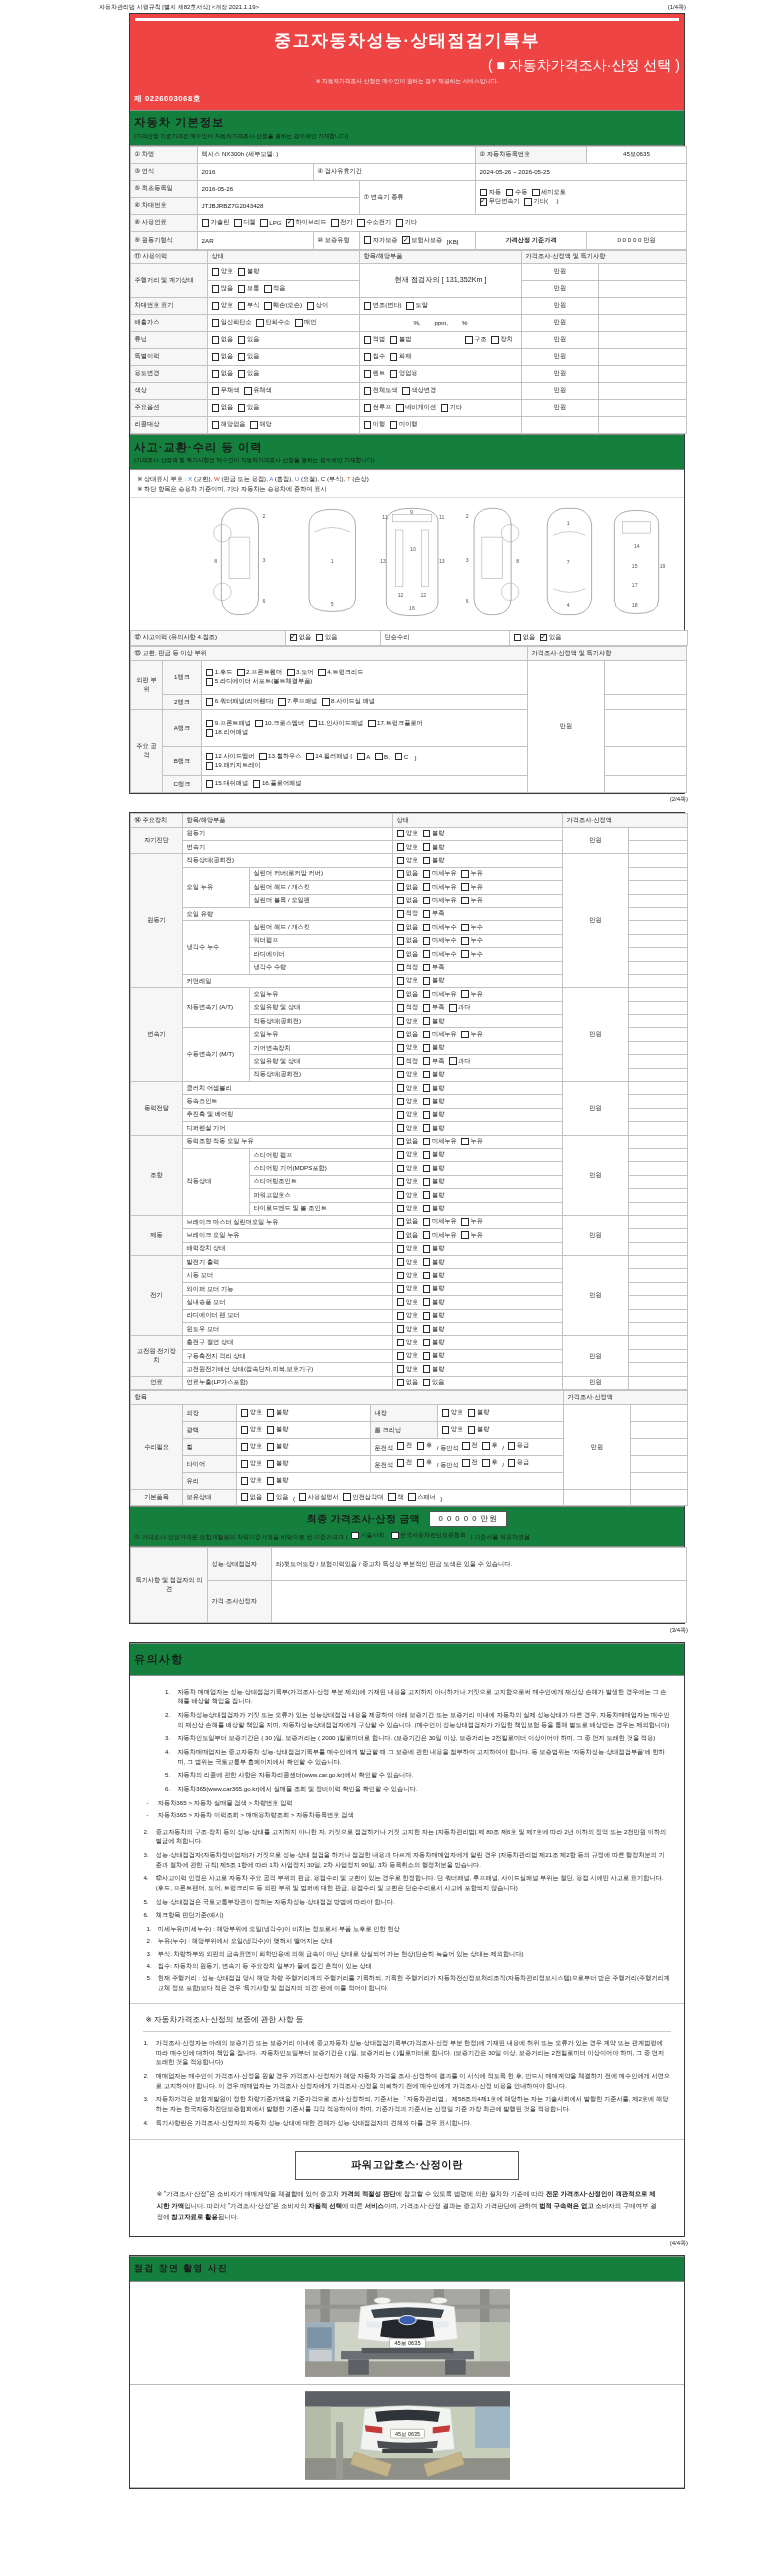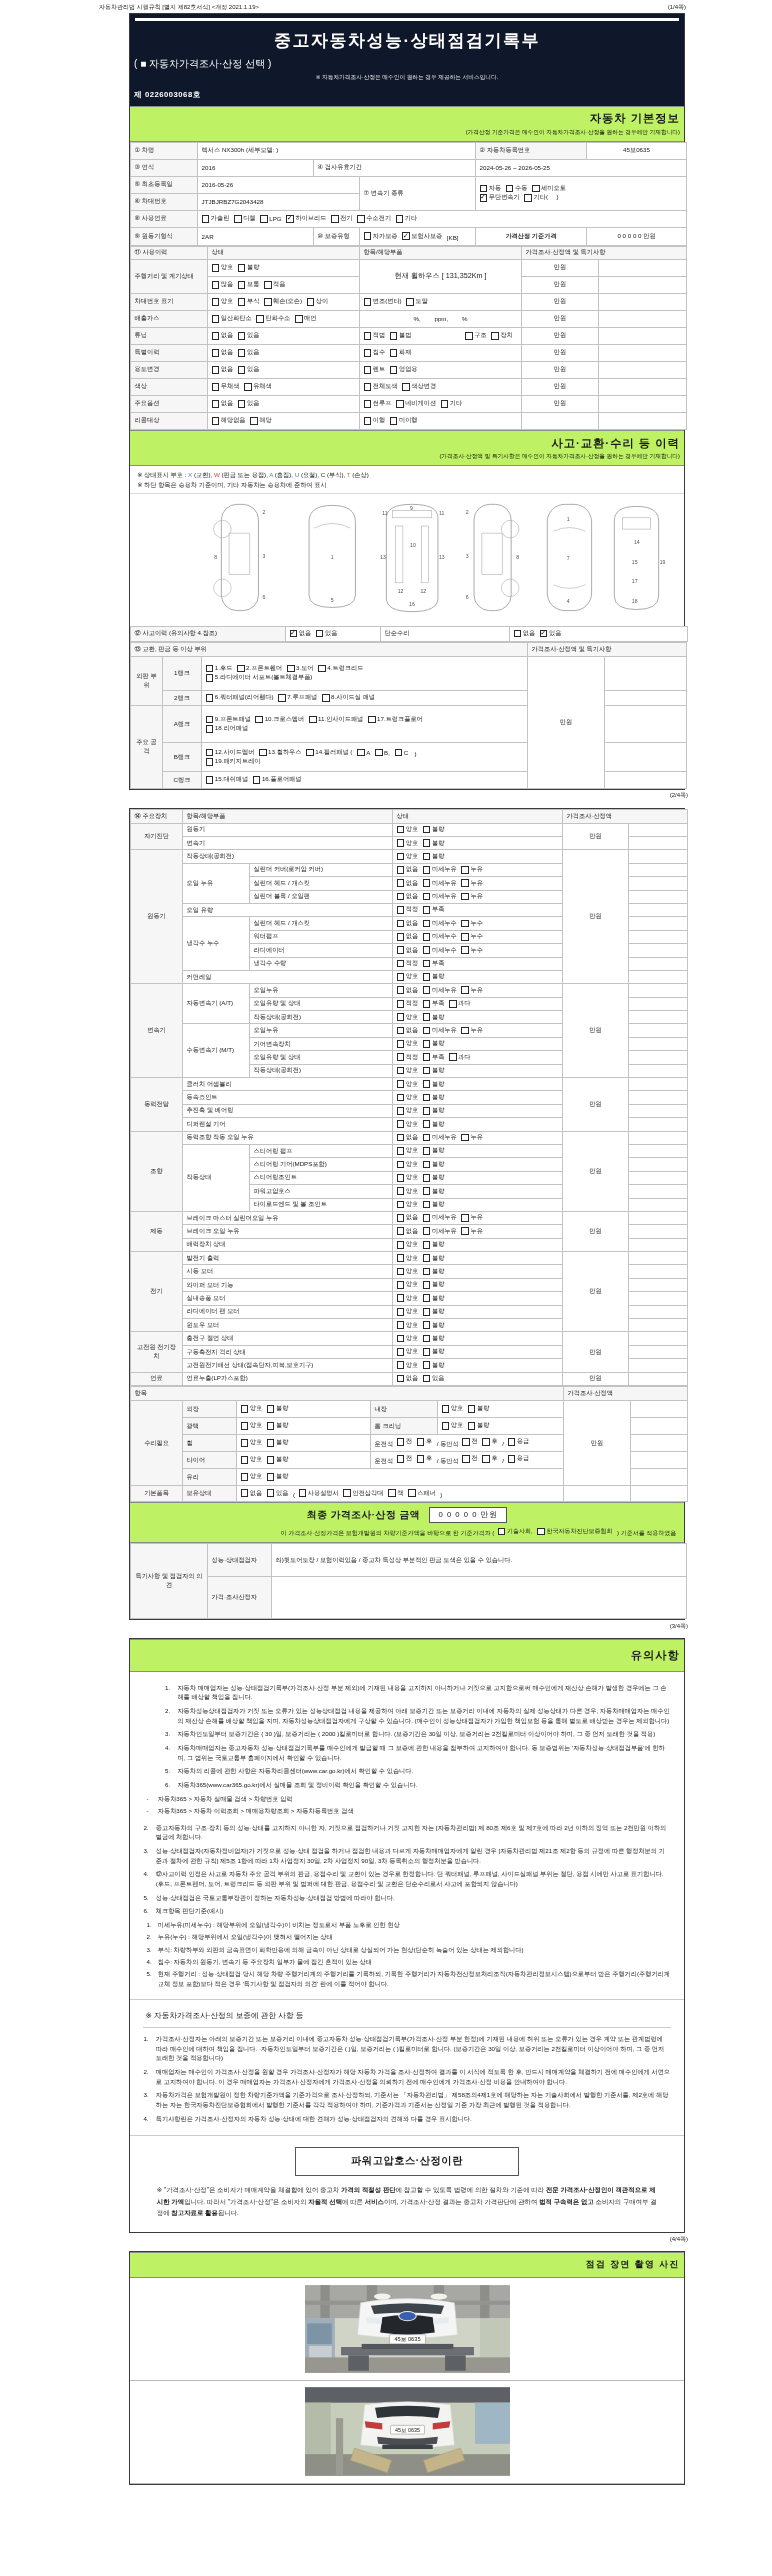--- a/index.html
+++ b/index.html
@@ -3,28 +3,28 @@
 <meta charset="utf-8">
 <style>
   html,body{margin:0;padding:0}
   body{width:773px;height:2576px;background:#fff;overflow:hidden;position:relative;
        font-family:"Liberation Sans","DejaVu Sans",sans-serif;color:#1a1a1a;font-size:6.2px}
   .sheet{position:absolute;top:0;left:0;width:773px}
   .topnote-row{display:flex;justify-content:space-between;width:587px;margin:2.6px 0 1.5px 99px;font-size:6px;color:#222}
   .pagemark{width:559px;margin:1.5px 0 7.2px 129px;text-align:right;font-size:6px;color:#222}
   .page{width:556px;margin-left:129px;border:1.5px solid #3a3a3a;background:#fff;box-sizing:border-box}
   
-  .dark-head{background:#0f172a;color:#fff;padding:2.6px 4.1px 5.2px}
+  .dark-head{background:#ef4444;color:#fff;padding:2.6px 4.1px 5.2px}
   .white-bar{height:3.6px;background:#fff;margin:1px 0.5px 8.2px}
   .dh-title{text-align:center;font-size:17px;font-weight:bold;letter-spacing:1.5px}
-  .dh-sub{text-align:left;font-size:10px;margin-top:4.6px}
+  .dh-sub{text-align:right;font-size:14px;margin-top:4.6px}
   .dh-note{text-align:center;font-size:5.7px;margin-top:2.6px;color:#eceaea}
   .dh-docno{font-size:7.7px;font-weight:bold;margin-top:8.8px;letter-spacing:0.5px}
   
-  .band{background:#bef264;border-top:0.5px solid #8c8c8c;border-bottom:0.5px solid #8c8c8c;padding:4.6px 4.1px 4.1px;text-align:right}
+  .band{background:#15803d;border-top:0.5px solid #8c8c8c;border-bottom:0.5px solid #8c8c8c;padding:4.6px 4.1px 4.1px;text-align:left}
   .band-title{font-size:11.3px;font-weight:bold;letter-spacing:1px}
   .band-sub{font-size:5.7px;margin-top:2.6px;color:#111}
   
   table.t{border-collapse:collapse;width:100%;table-layout:fixed}
   .t td,.t th{border:0.5px solid #c3c3c3;font-size:6.2px;font-weight:normal;padding:1.5px 3.6px;
               vertical-align:middle;background:#fff;text-align:left;overflow:hidden}
   .t .lab{background:#f6f6f6}
   .t .ctr{text-align:center}
   .t .price{text-align:center;color:#222}
   .h26 td{height:13px}
@@ -193,21 +193,21 @@
       </tr>
       <tr class="h26">
         <td class="lab" rowspan="2">주행거리 및 계기상태</td>
         <td><span class="ck">
                 <span class="cb"></span>
                 <span>양호</span>
               </span><span class="ck">
                 <span class="cb"></span>
                 <span>불량</span>
               </span></td>
-        <td class="ctr" rowspan="2" style="font-size:7.2px">현재 휠하우스 [ 131,352Km ]</td>
+        <td class="ctr" rowspan="2" style="font-size:7.2px">현재 점검자의 [ 131,352Km ]</td>
         <td class="price">만원</td>
         <td></td>
       </tr>
       <tr class="h26">
         <td><span class="ck">
                 <span class="cb"></span>
                 <span>많음</span>
               </span><span class="ck">
                 <span class="cb"></span>
                 <span>보통</span>

